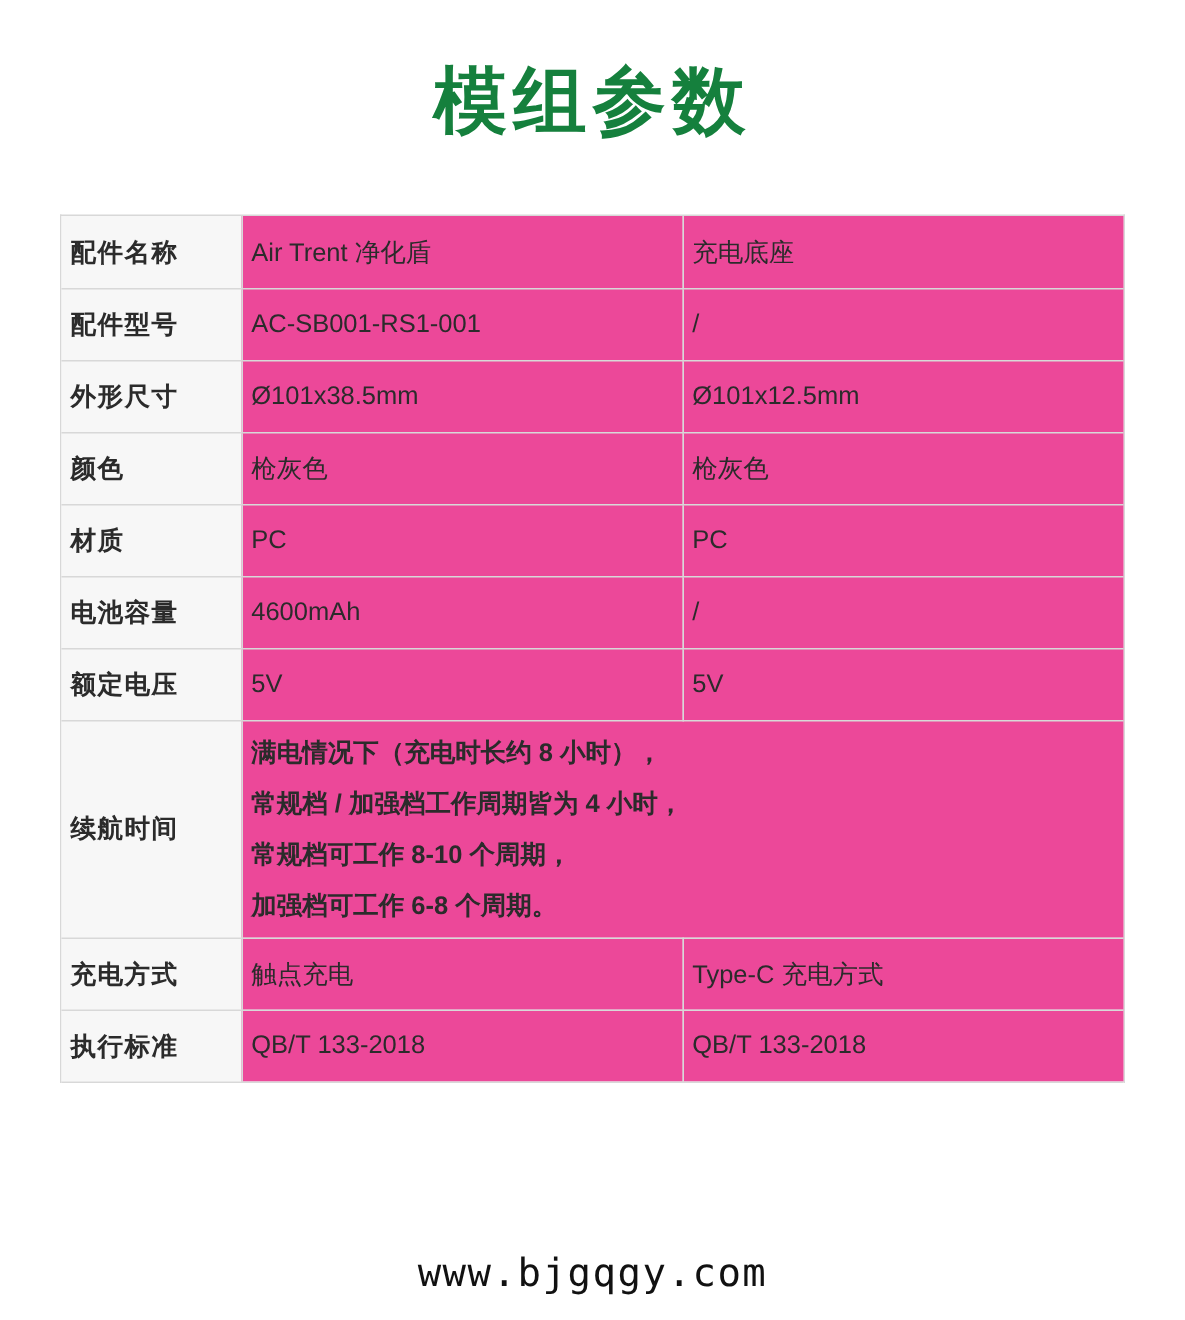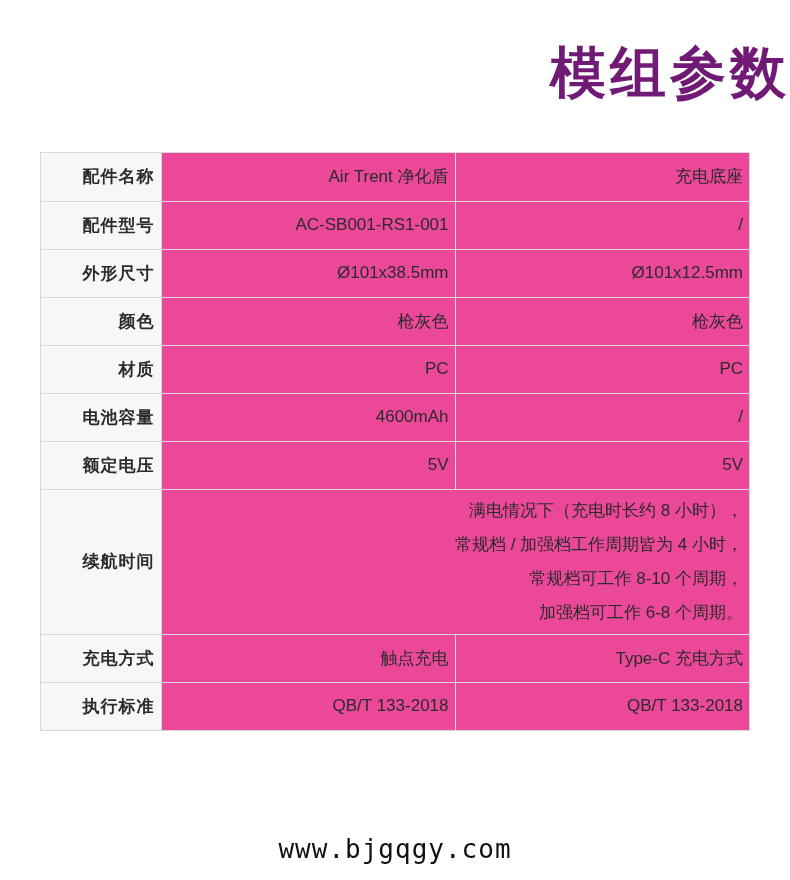--- a/index.html
+++ b/index.html
@@ -14,44 +14,44 @@
     color: #222222;
     overflow: hidden;
   }
   .page {
     width: 790px;
     height: 880px;
     position: relative;
     box-sizing: border-box;
   }
   .title {
-    text-align: right;
-    font-size: 56px;
+    text-align: center;
+    font-size: 49px;
     font-weight: bold;
     letter-spacing: 4px;
-    color: #701a75;
+    color: #15803d;
     padding-top: 38px;
     padding-bottom: 0;
     line-height: 1.25;
   }
   .table-wrap {
     margin: 44px 40px 0 40px;
     border: 1px solid #d8d8d8;
     border-bottom: none;
     box-sizing: border-box;
   }
   table.spec {
     width: 100%;
     border-collapse: collapse;
     table-layout: fixed;
   }
   table.spec td {
     border-bottom: 1px solid #d8d8d8;
     border-right: 1px solid #d8d8d8;
-    text-align: right;
+    text-align: left;
     vertical-align: middle;
     font-size: 17px;
     color: #2b2b2b;
     height: 48px;
     padding: 4px 6px;
     box-sizing: border-box;
   }
   table.spec td:last-child {
     border-right: none;
   }
@@ -66,20 +66,21 @@
   td.val {
     background: #ec4899;
     font-weight: normal;
   }
   td.multiline {
     text-align: left;
     padding: 22px 0 22px 44px;
     line-height: 2.0;
     font-size: 17px;
     height: auto;
+    font-weight: bold;
   }
   td.multiline .ln {
     display: block;
     white-space: nowrap;
   }
   .footer {
     position: absolute;
     left: 0;
     right: 0;
     bottom: 16px;

